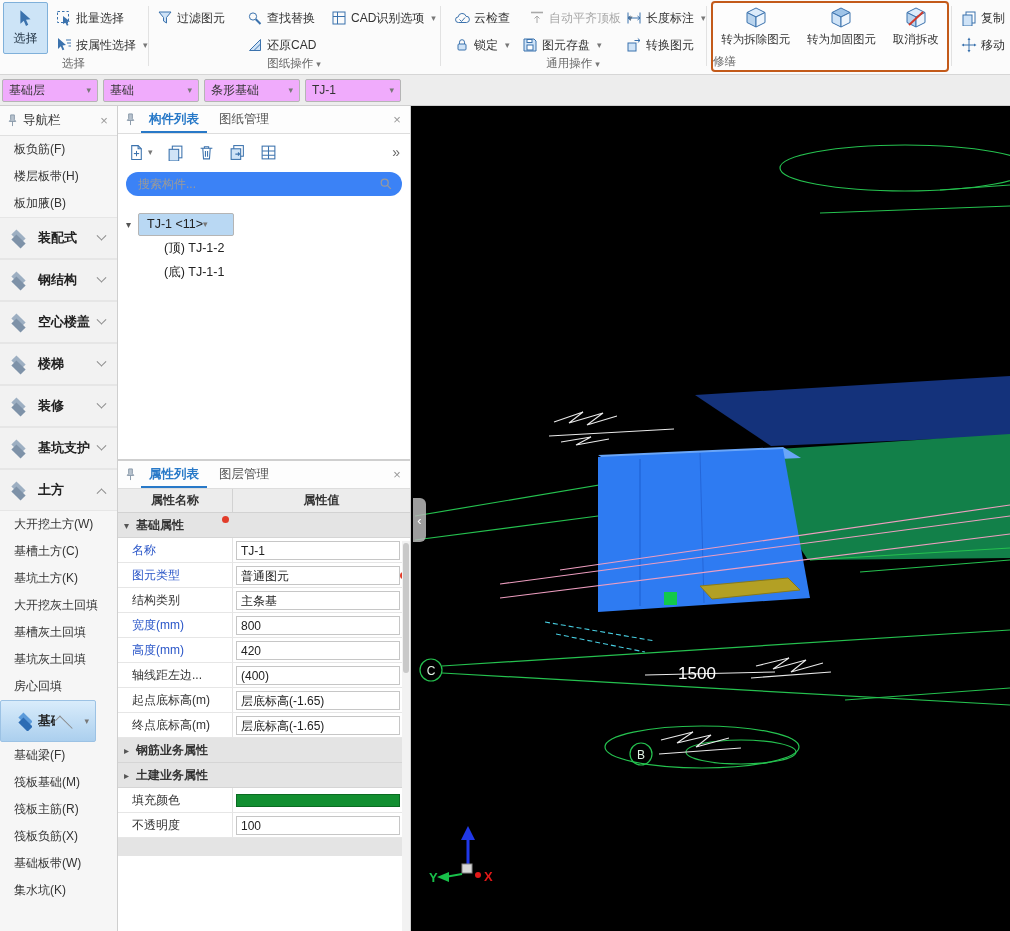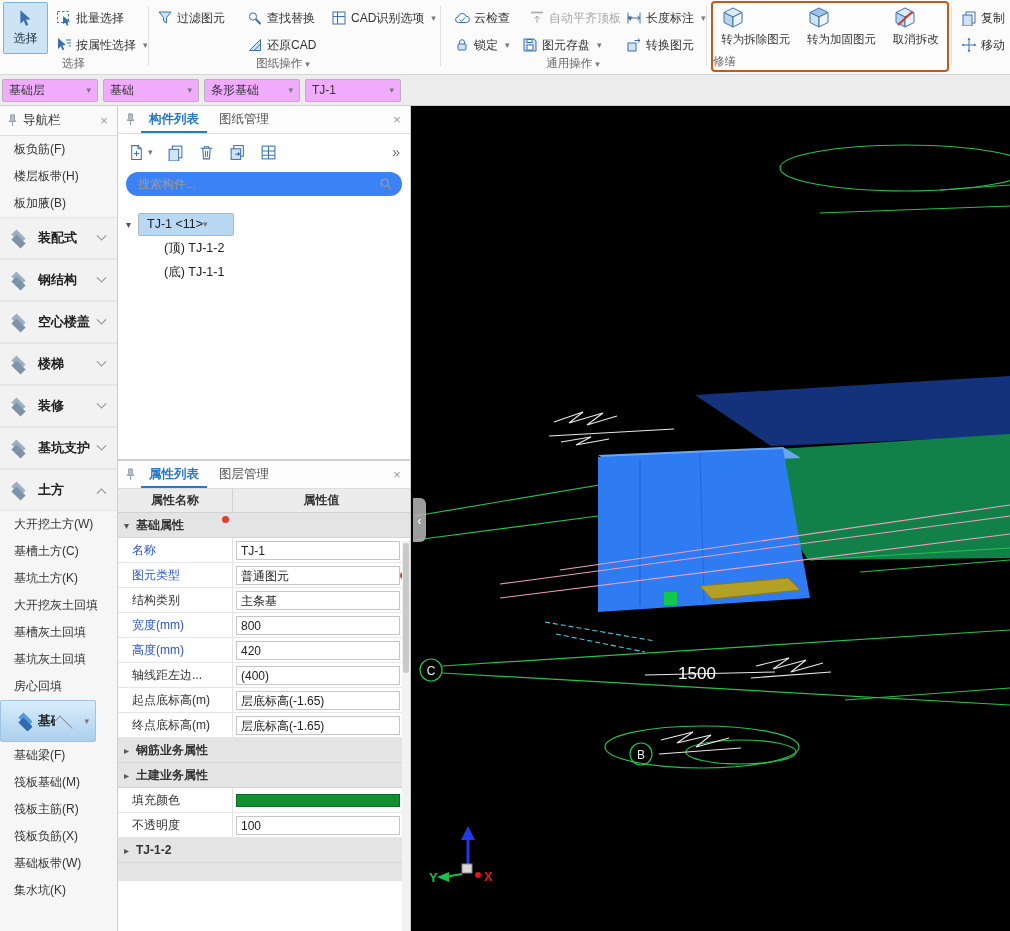--- a/index.html
+++ b/index.html
@@ -13,21 +13,21 @@
   .rb-btn.disabled{color:#a8a8a8}
   .ic{width:16px;height:16px;flex:none}
   .dd::after{content:"▾";font-size:9px;color:#777;margin-left:3px}
   .rb-sep{position:absolute;top:6px;width:1px;height:60px;background:#e2e2e2}
   .rb-label{position:absolute;top:56px;height:16px;text-align:center;font-size:11.5px;color:#666}
   .big-select{position:absolute;left:3px;top:2px;width:45px;height:52px;background:#cde4f7;border:1px solid #7fb0da;border-radius:2px;
     display:flex;flex-direction:column;align-items:center;justify-content:center;gap:3px;font-size:12px;color:#234}
   .big-select .ic{width:18px;height:18px}
   .repair-box{position:absolute;left:711px;top:1px;width:238px;height:71px;border:2px solid #c35a1a;border-radius:4px;background:#fdfdfd;display:flex;flex-direction:column}
   .repair-btns{flex:1;display:flex;align-items:flex-start;justify-content:space-around;padding-top:3px}
-  .repair-btn{display:flex;flex-direction:column;align-items:flex-start;gap:2px;font-size:11.5px;color:#333;white-space:nowrap}
+  .repair-btn{display:flex;flex-direction:column;align-items:center;gap:2px;font-size:11.5px;color:#333;white-space:nowrap}
   .cube{width:24px;height:24px}
   .repair-label{height:16px;text-align:left;font-size:11.5px;color:#666}
 
   
   .context-bar{position:absolute;left:0;top:75px;width:1010px;height:31px;background:#ededed;border-bottom:1px solid #cfcfcf;display:flex;align-items:center;gap:5px;padding-left:2px}
   .sel{width:96px;height:23px;background:#f0abfc;border:1px solid #b5b5b5;border-radius:2px;display:flex;align-items:center;padding:0 6px;font-size:12px;color:#333}
   .sel span{flex:1;overflow:hidden;white-space:nowrap}
   .sel::after{content:"▾";font-size:9px;color:#777}
 
   
@@ -268,21 +268,21 @@
           <g stroke="#3b72ad">
             <line x1="8" y1="2.5" x2="8" y2="13.5"></line>
             <line x1="2.5" y1="8" x2="13.5" y2="8"></line>
           </g>
           <path d="M8 .5L6.5 3h3zM8 15.5L6.5 13h3zM.5 8L3 6.5v3zM15.5 8L13 6.5v3z" fill="#3b72ad"></path>
         </svg>
       <span>移动</span>
     </div>
 
     <div class="rb-label" style="left:0;width:147px">选择</div>
-    <div class="rb-label dd" style="left:139px;width:288px">图纸操作</div>
+    <div class="rb-label dd" style="left:150px;width:288px">图纸操作</div>
     <div class="rb-label dd" style="left:441px;width:264px">通用操作</div>
   </div>
 
   <div class="context-bar">
     <div class="sel">
         <span>基础层</span>
       </div>
     <div class="sel">
         <span>基础</span>
       </div>
@@ -515,24 +515,20 @@
               <div class="pv">
                 <div class="swatch"></div>
               </div>
             </div>
           <div class="prow">
               <div class="pl">不透明度</div>
               <div class="pv">
                 <div class="pinput">100</div>
               </div>
             </div>
-          <div class="psec">
-              <span class="sarr col"></span>
-              <span>TJ-1-2</span>
-            </div>
           <div class="prow-partial"></div>
           <div class="pscroll">
               <div class="pthumb"></div>
             </div>
         </div>
       </div>
     </div>
 
     <div class="viewport">
       <svg class="vpsvg" viewBox="0 0 599 825">

